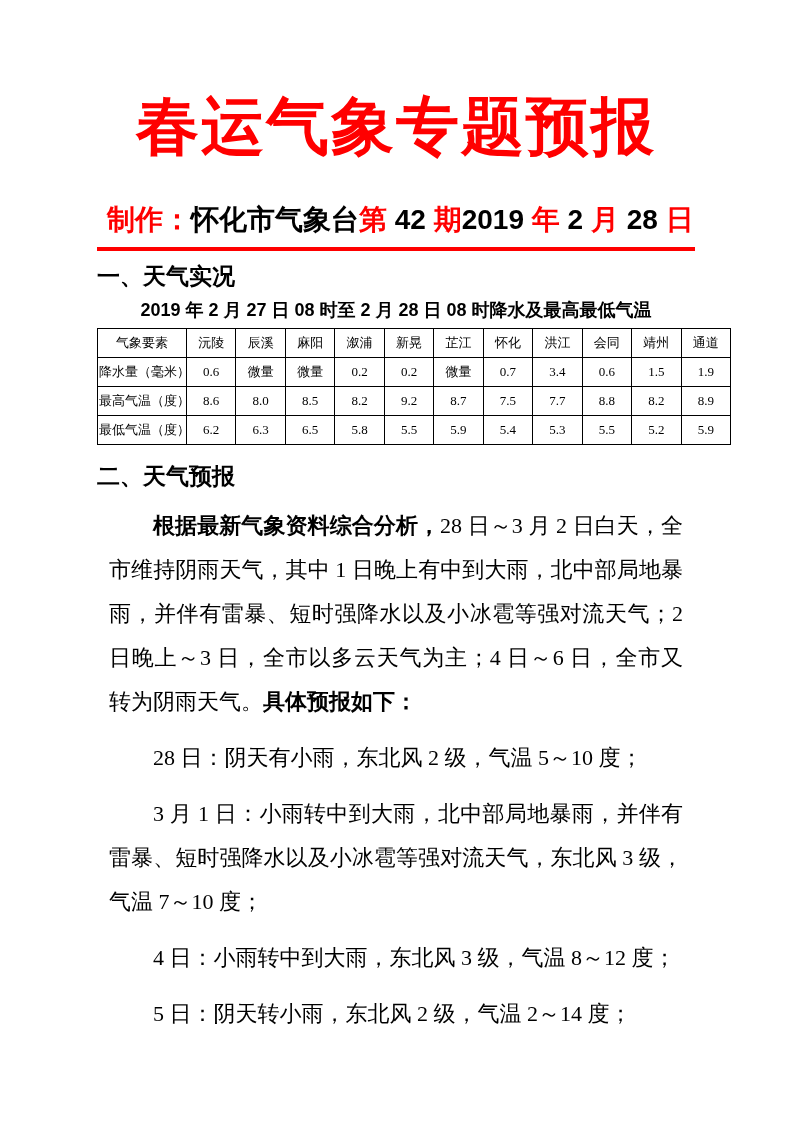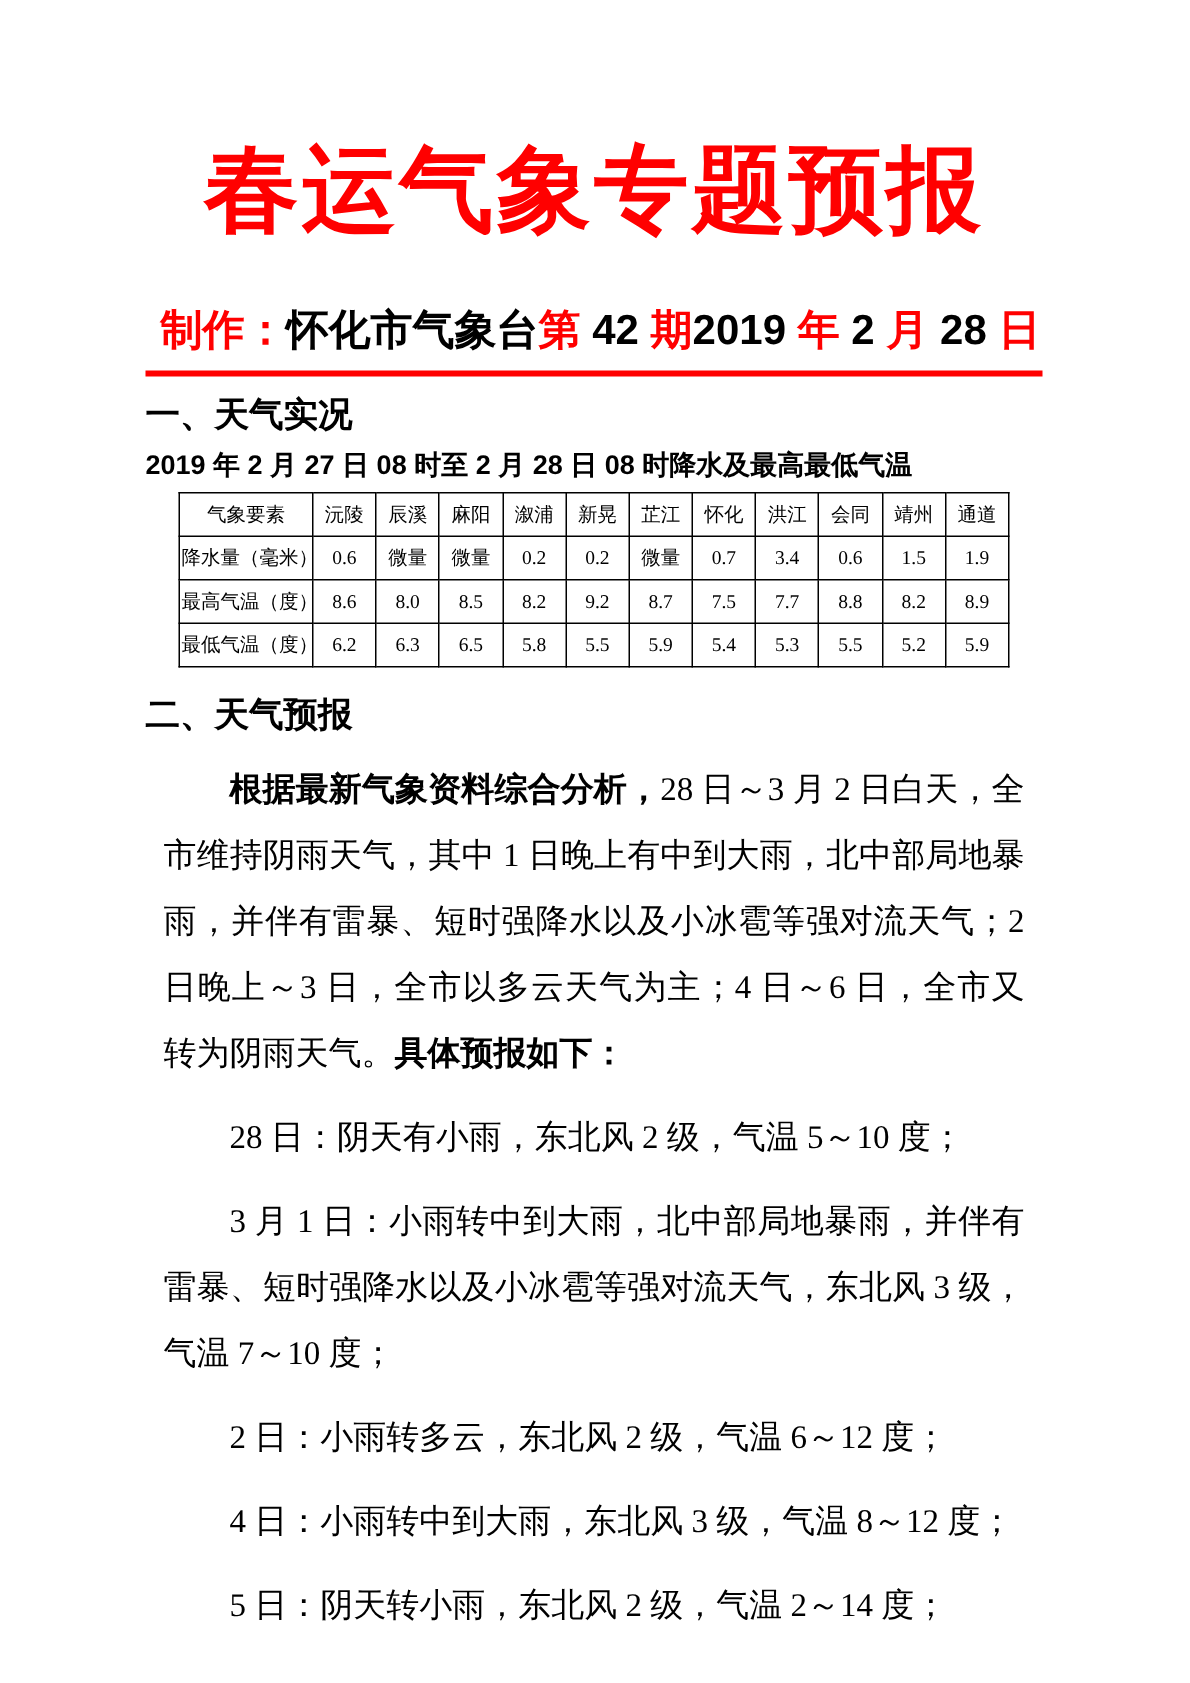--- a/index.html
+++ b/index.html
@@ -38,27 +38,27 @@
     font-family:"Liberation Sans","DejaVu Sans",sans-serif;
     font-size:23px;
     font-weight:bold;
     margin:8px 0 6px 0;
   }
   .sec2{margin-top:16px;}
   .tbl-title{
     font-family:"Liberation Sans","DejaVu Sans",sans-serif;
     font-weight:bold;
     font-size:18px;
-    text-align:left;
+    text-align:center;
     margin:4px 0 6px 0;
   }
   table.wx{
     border-collapse:collapse;
     table-layout:fixed;
-    width:554px;
+    width:634px;
     margin:0 auto;
     font-family:"Liberation Serif","DejaVu Serif",serif;
     font-size:13px;
     text-align:center;
   }
   .wx th,.wx td{
     border:1px solid #000;
     height:28px;
     padding:0 1px;
     font-weight:normal;
@@ -158,19 +158,18 @@
       </tbody>
   </table>
 
   <h2 class="sec sec2">二、天气预报</h2>
 
   <div class="body-wrap">
     <p class="body-p"><span class="b">根据最新气象资料综合分析，</span><span>28 日～3 月 2 日白天，全市维持阴雨天气，其中 1 日晚上有中到大雨，北中部局地暴雨，并伴有雷暴、短时强降水以及小冰雹等强对流天气；2 日晚上～3 日，全市以多云天气为主；4 日～6 日，全市又转为阴雨天气。</span><span class="b">具体预报如下：</span></p>
     <div>
         <p class="body-p">28 日：阴天有小雨，东北风 2 级，气温 5～10 度；</p>
         <p class="body-p">3 月 1 日：小雨转中到大雨，北中部局地暴雨，并伴有雷暴、短时强降水以及小冰雹等强对流天气，东北风 3 级，气温 7～10 度；</p>
-        <p class="body-p">2 日：小雨转多云，东北风 2 级，气温 6～12 度；</p>
         <p class="body-p">4 日：小雨转中到大雨，东北风 3 级，气温 8～12 度；</p>
         <p class="body-p">5 日：阴天转小雨，东北风 2 级，气温 2～14 度；</p>
       </div>
   </div>
 
 </div>
 
 </body></html>

